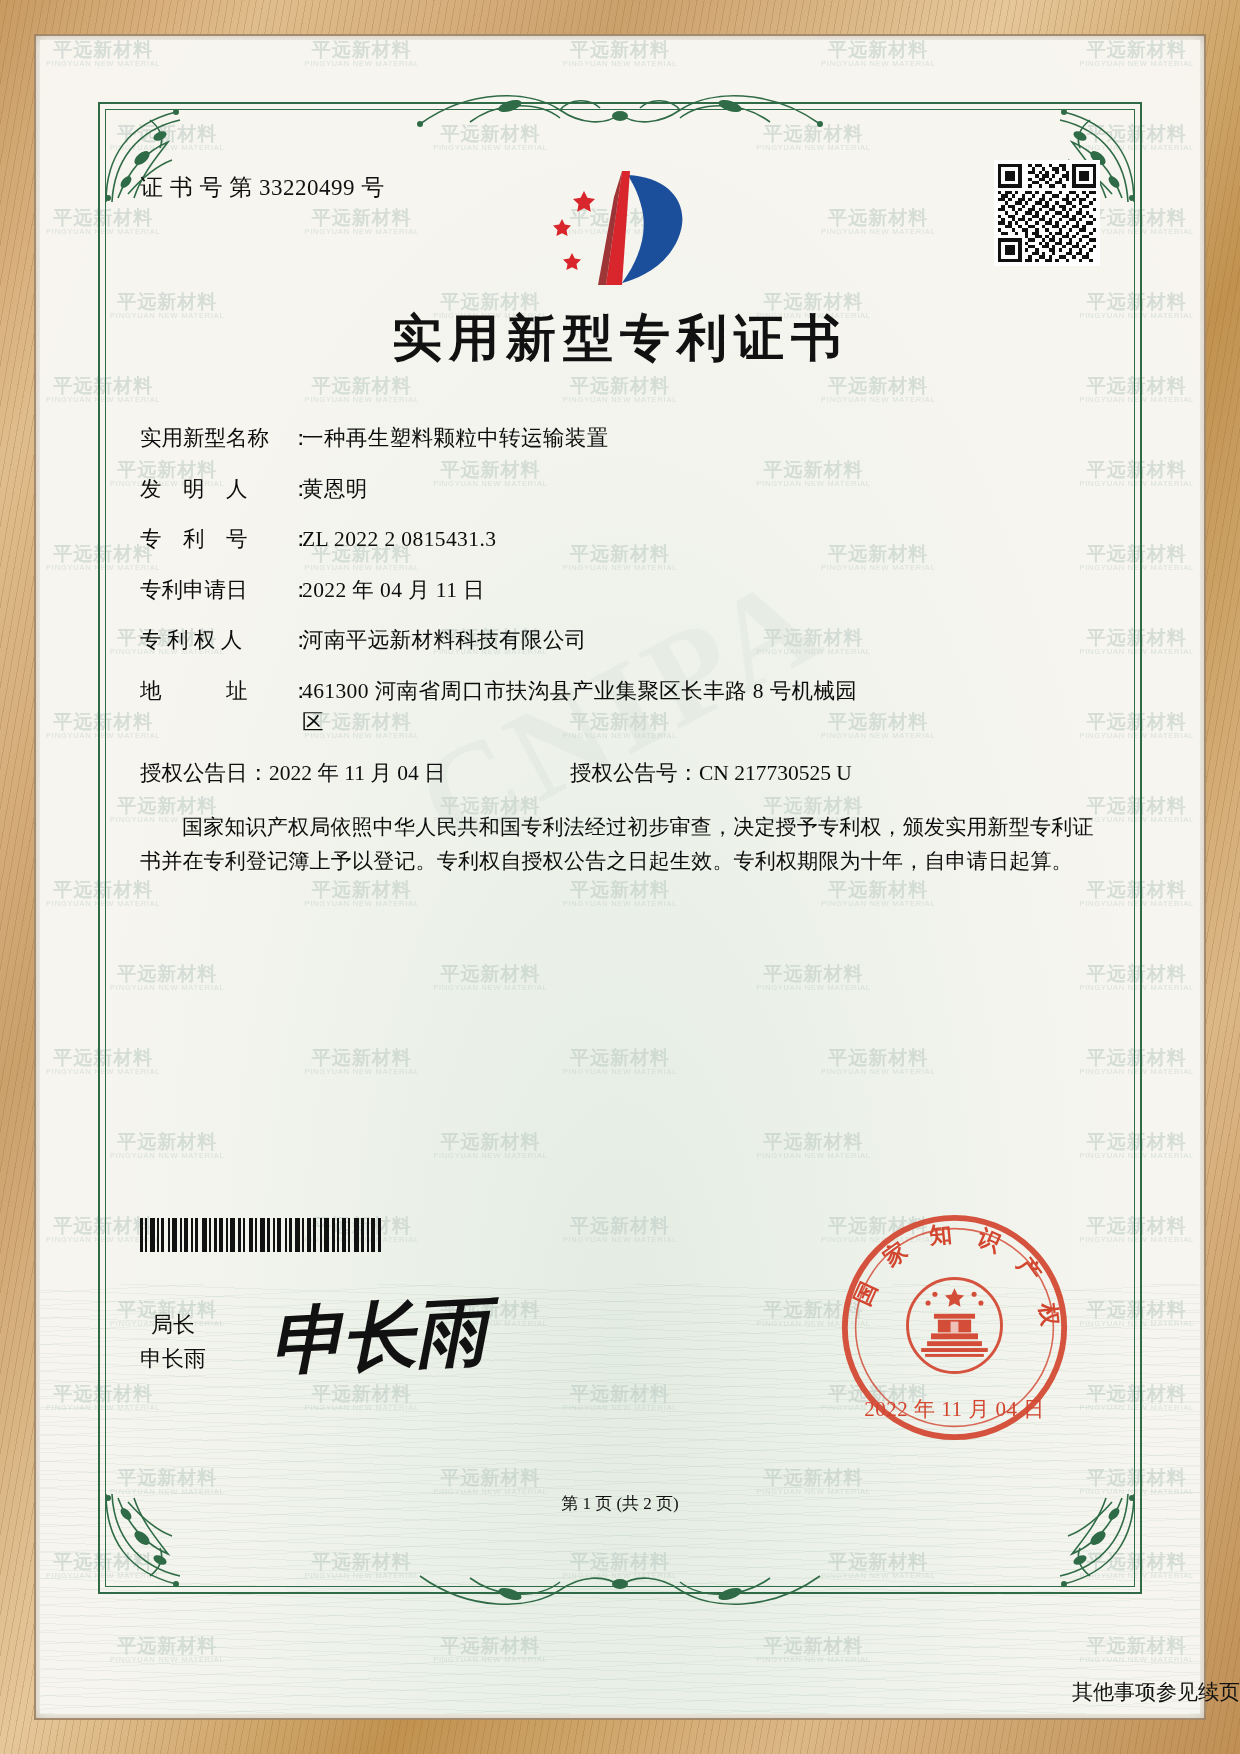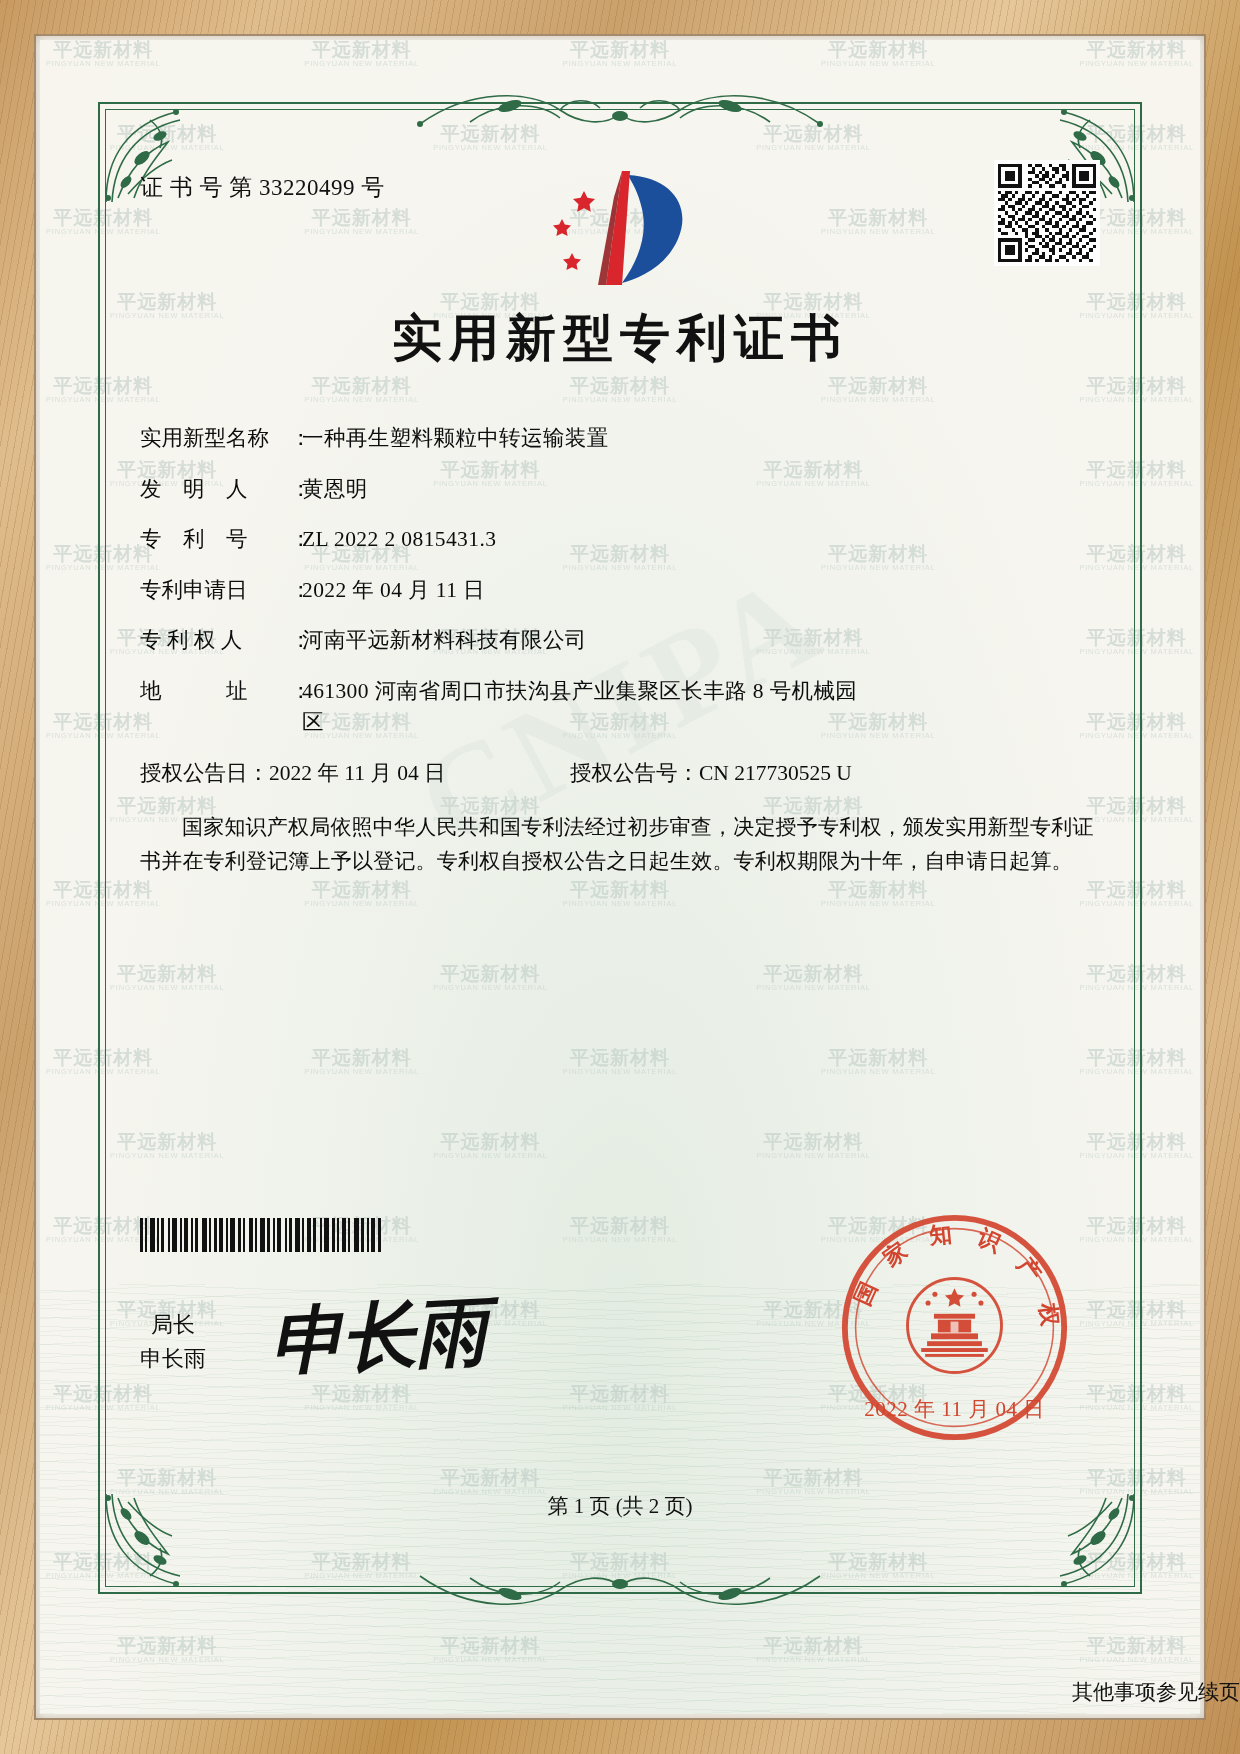--- a/index.html
+++ b/index.html
@@ -288,21 +288,21 @@
     color: #d2452f;
     z-index: 10;
     letter-spacing: 0.5px;
   }
 
   .page-no {
     position: absolute;
     left: 0; right: 0;
     top: 1452px;
     text-align: center;
-    font-size: 21px;
+    font-size: 17px;
     color: #111;
     z-index: 8;
   }
   .footer-note {
     position: absolute;
     left: 0; right: 0;
     bottom: 48px;
     text-align: right;
     font-size: 21px;
     color: #111;

